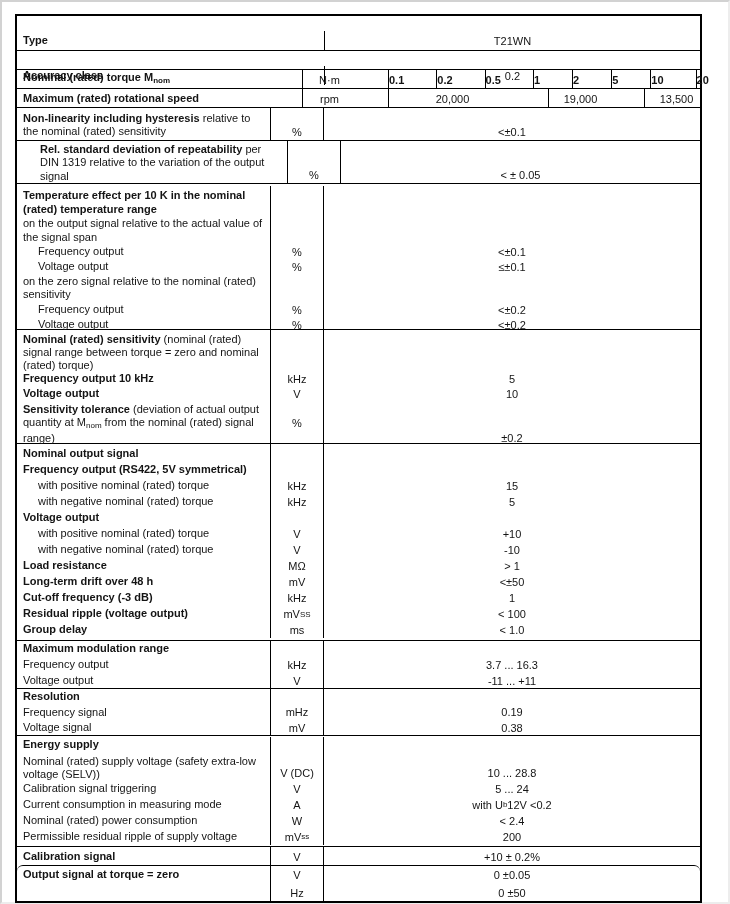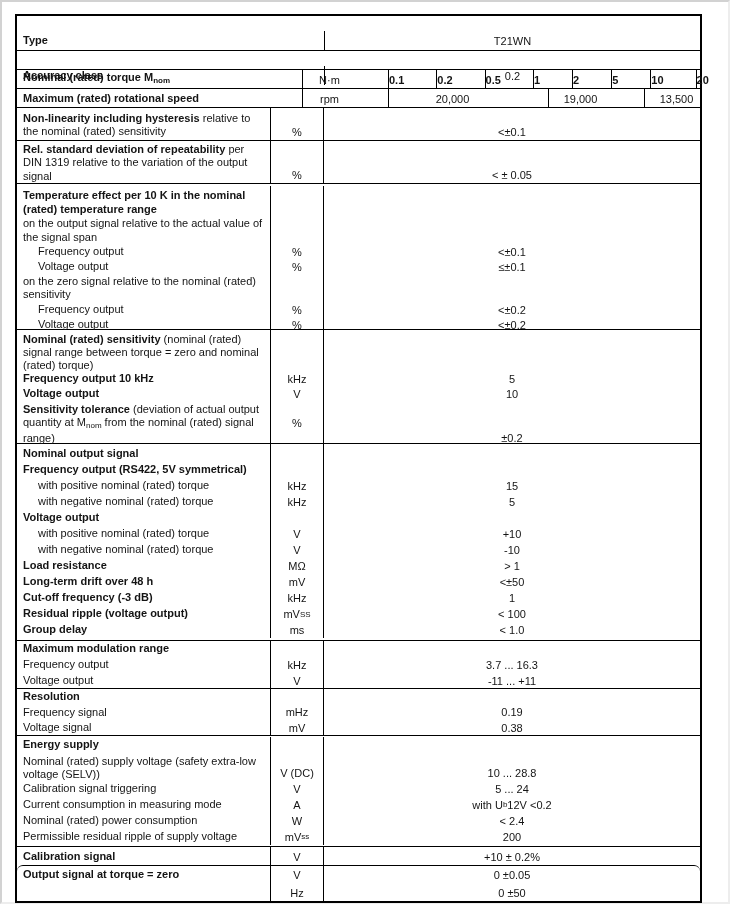--- a/index.html
+++ b/index.html
@@ -50,21 +50,21 @@
     align-self:stretch; border-left:1.3px solid #000;
     display:flex; align-items:center; justify-content:center; font-weight:bold;
   }
   .grid11 .cell.rg { font-weight:normal; }
   .span5 { grid-column:span 5; } .span3 { grid-column:span 3; }
 
   .sub { font-size:8px; vertical-align:-2px; }
 
   
   #sec-nonlin  { height:33px; }  #sec-nonlin .row { height:100%; }
-  #sec-repeat  { height:43px; }  #sec-repeat .row { height:100%; }
+  #sec-repeat  { height:43px;padding-left:17px; }  #sec-repeat .row { height:100%; }
   #sec-temp    { height:146px; padding-top:2px; }
   #sec-sens    { height:114px; padding-top:1px; }
   #sec-outsig  { height:197px; padding-top:2px; }
   #sec-mod     { height:48px; }
   #sec-res     { height:47px; }
   #sec-energy  { height:111px; padding-top:1px; }
   #sec-cal     { height:19px; }
   #sec-zero    { height:36px;border-radius:6px; }  #sec-zero .row { height:18px; }
 
   .rh15 { height:15px; } .rh16 { height:16px; } .rh155 { height:15.5px; }

